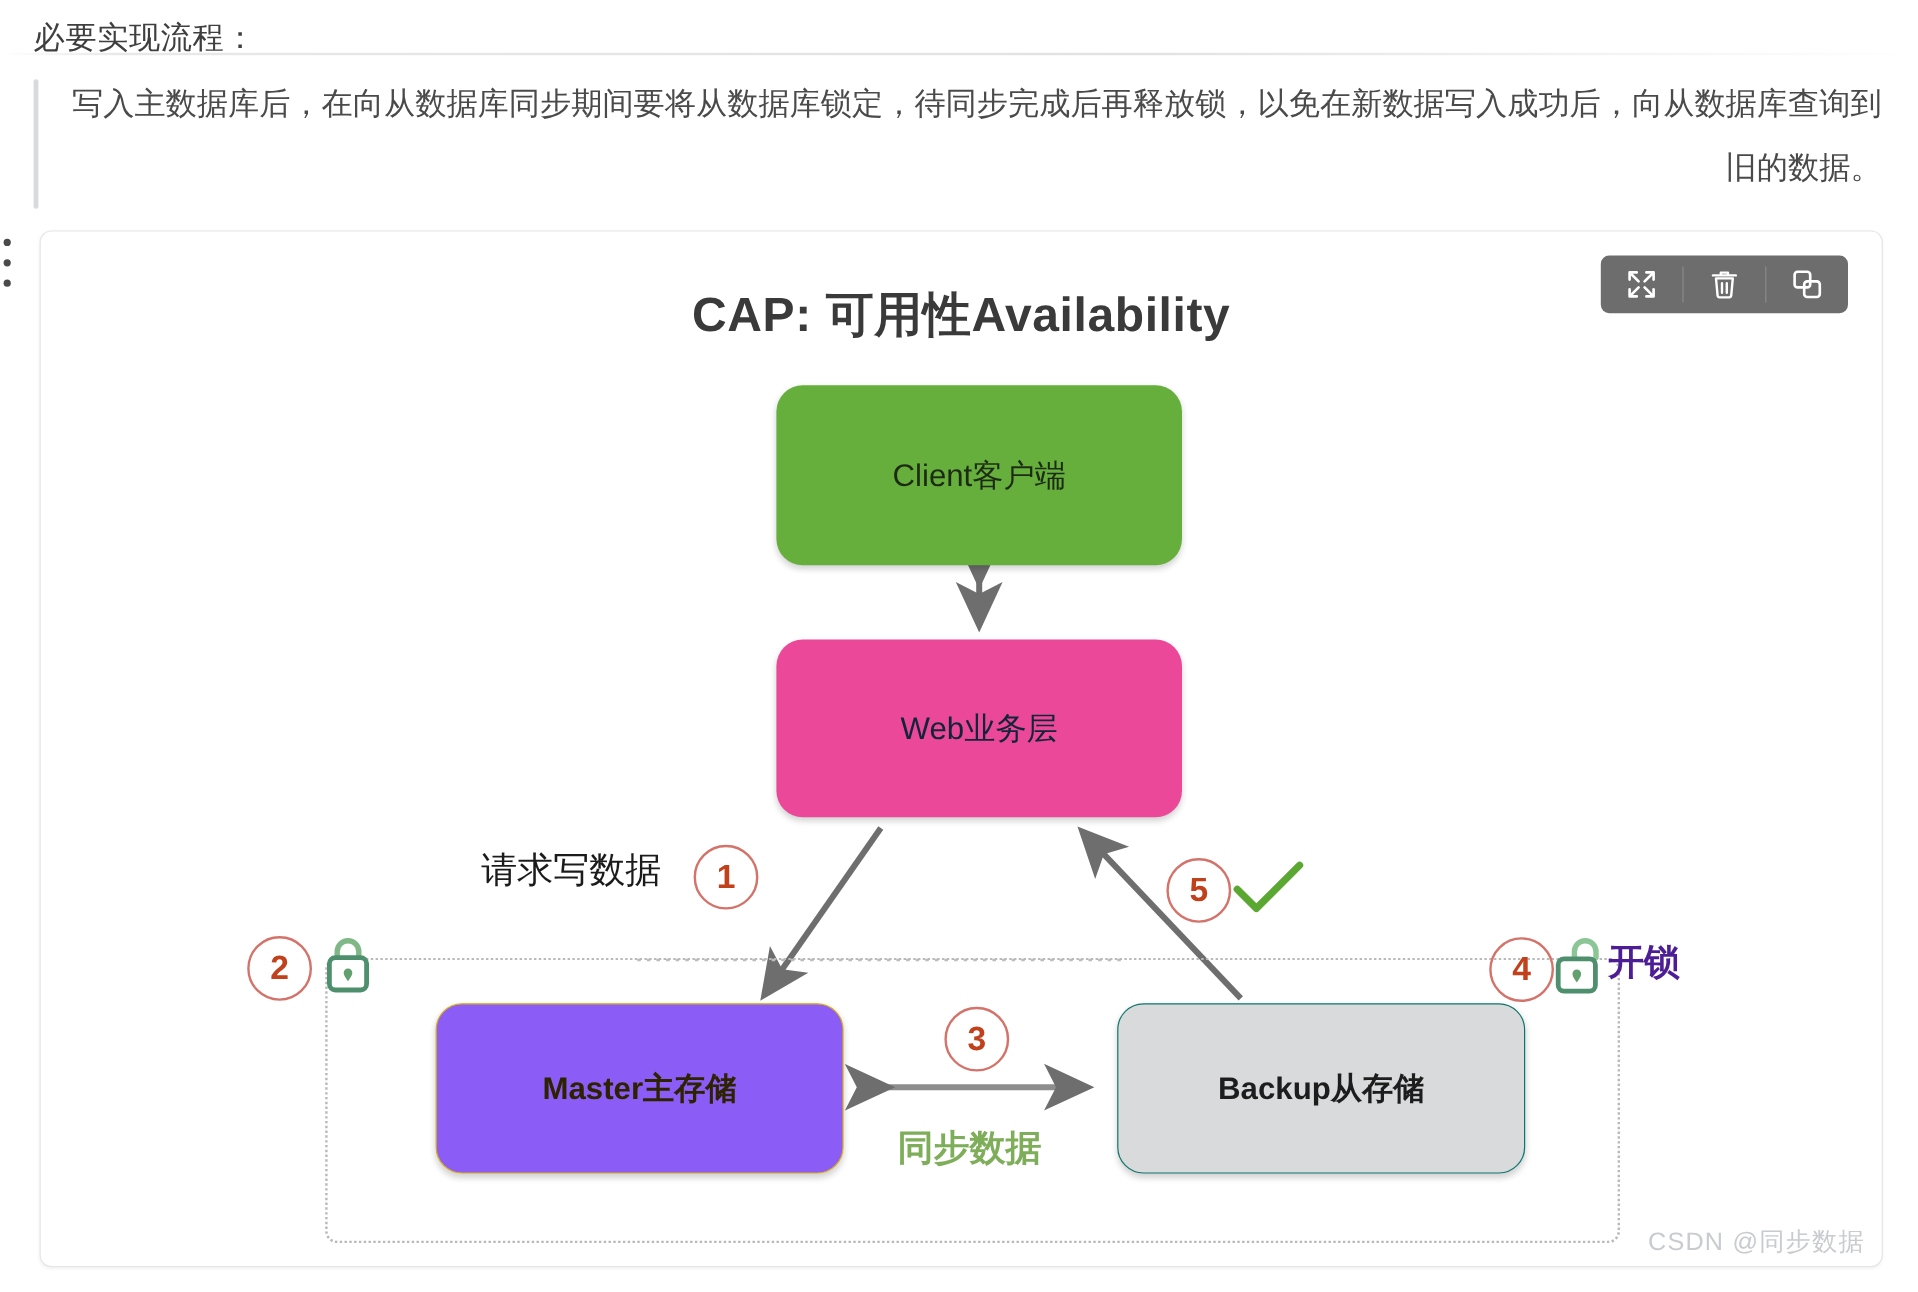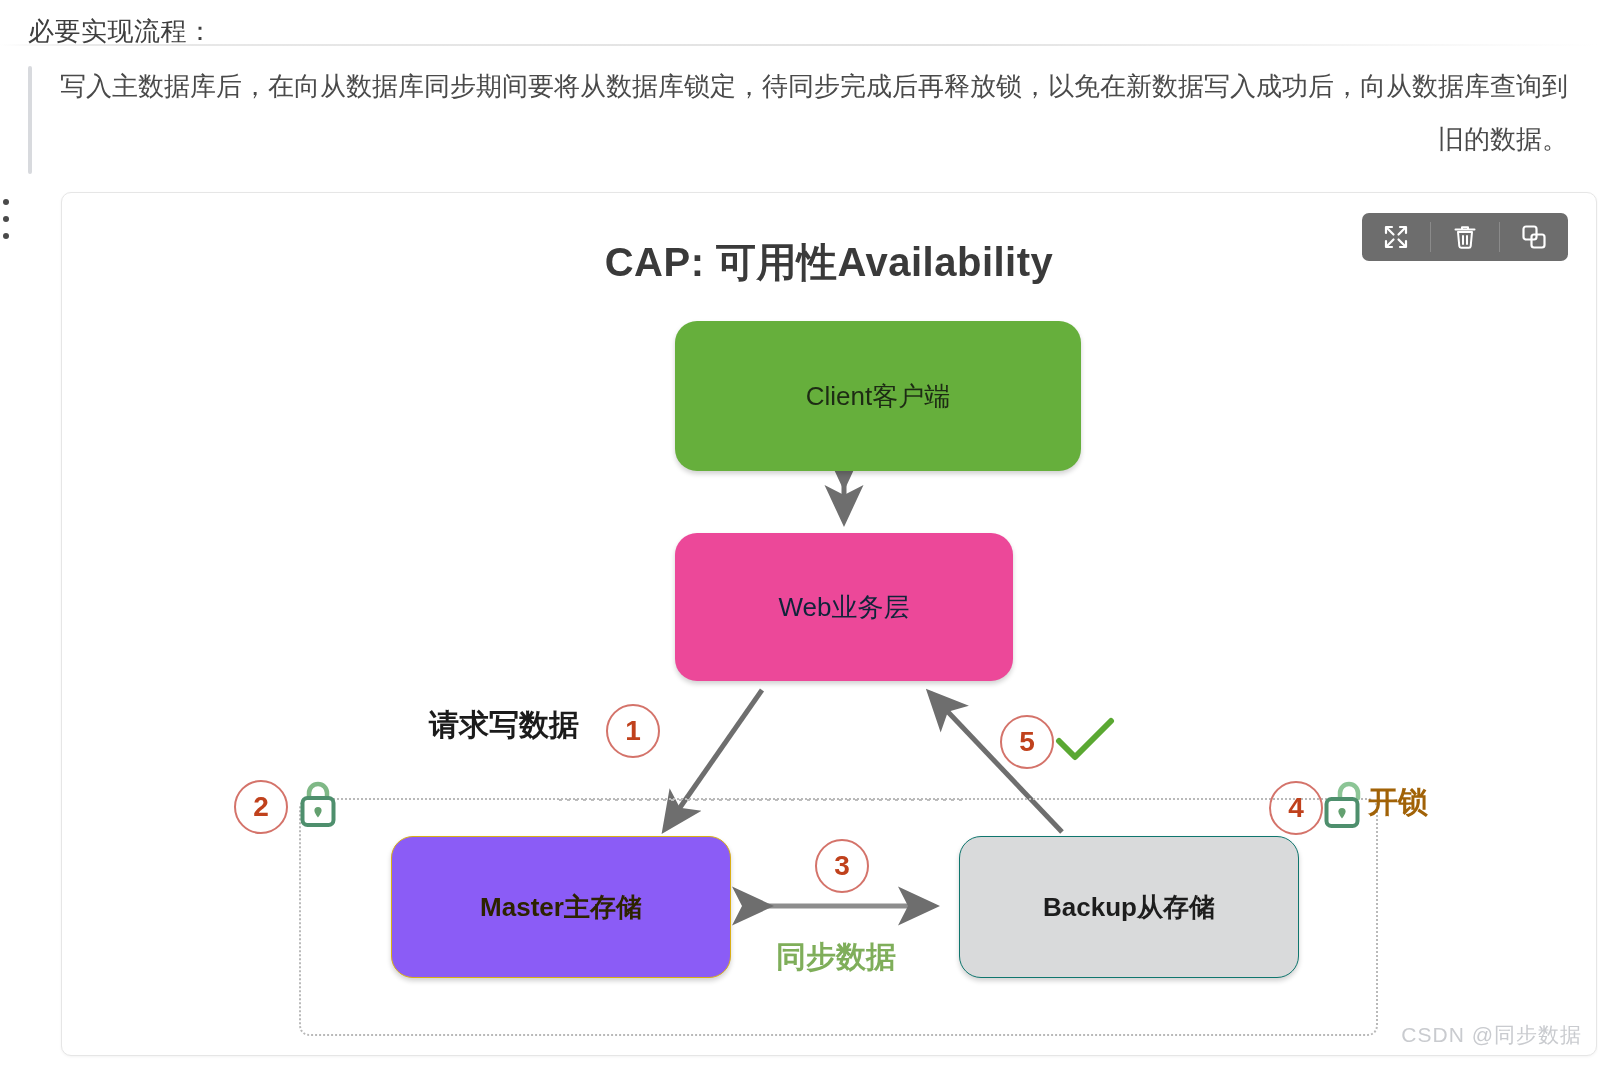--- a/index.html
+++ b/index.html
@@ -43,21 +43,20 @@
     background:#4a4a4a;margin-bottom:11px;
   }
   #diagram-card{
     position:absolute;left:33px;top:192px;
     width:1534px;height:862px;
     background:#ffffff;
     border:1px solid #e6e6e6;
     border-radius:10px;
     box-shadow:0 1px 3px rgba(0,0,0,.05);
     overflow:hidden;
-    margin-left:28px;
   }
 
   
   #card-toolbar{
     position:absolute;right:28px;top:20px;
     height:48px;display:flex;align-items:stretch;
     background:#6d6d6d;border-radius:7px;overflow:hidden;
   }
   #card-toolbar .tb-btn{
     width:68px;display:flex;align-items:center;justify-content:center;
@@ -75,21 +74,21 @@
     font-size:40px;font-weight:bold;color:#3a3a3a;letter-spacing:.5px;
   }
 
   .node{
     position:absolute;border-radius:22px;
     display:flex;align-items:center;justify-content:center;
     box-shadow:0 3px 5px rgba(0,0,0,.18);
     font-size:26px;
   }
   #node-client{
-    left:613px;top:128px;width:406px;height:150px;
+    left:613px;top:128px;width:338px;height:150px;
     background:#66af3c;color:#1d2b14;
   }
   #node-web{
     left:613px;top:340px;width:338px;height:148px;
     background:#ec4899;color:#10243a;
   }
   #node-master{
     left:329px;top:643px;width:338px;height:140px;
     background:#8b5cf6;color:#2d2300;font-weight:bold;
     border:1px solid #d9ae16;
@@ -119,27 +118,27 @@
   }
   #step-1{left:544px;top:511px;}
   #step-2{left:172px;top:587px;}
   #step-3{left:753px;top:646px;}
   #step-4{left:1207px;top:588px;}
   #step-5{left:938px;top:522px;}
 
   
   .anno{position:absolute;white-space:nowrap;}
   #label-write-request{
-    left:367px;top:512px;font-size:30px;font-weight:bold;color:#1b1b1b;
+    left:367px;top:512px;font-size:30px;font-weight:normal;color:#1b1b1b;
   }
   #label-lock{
     left:268px;top:589px;font-size:30px;font-weight:bold;color:#1b1b1b;
   }
   #label-unlock{
-    left:1306px;top:589px;font-size:30px;font-weight:bold;color:#a16207;
+    left:1306px;top:589px;font-size:30px;font-weight:bold;color:#4c1d95;
   }
   #label-sync{
     left:714px;top:744px;font-size:30px;font-weight:bold;color:#7fae5a;
   }
   #label-success{
     left:1043px;top:521px;font-size:30px;font-weight:bold;color:#8cb863;
   }
 
   .lock-icon{position:absolute;}
   #icon-lock-closed{left:234px;top:585px;}

